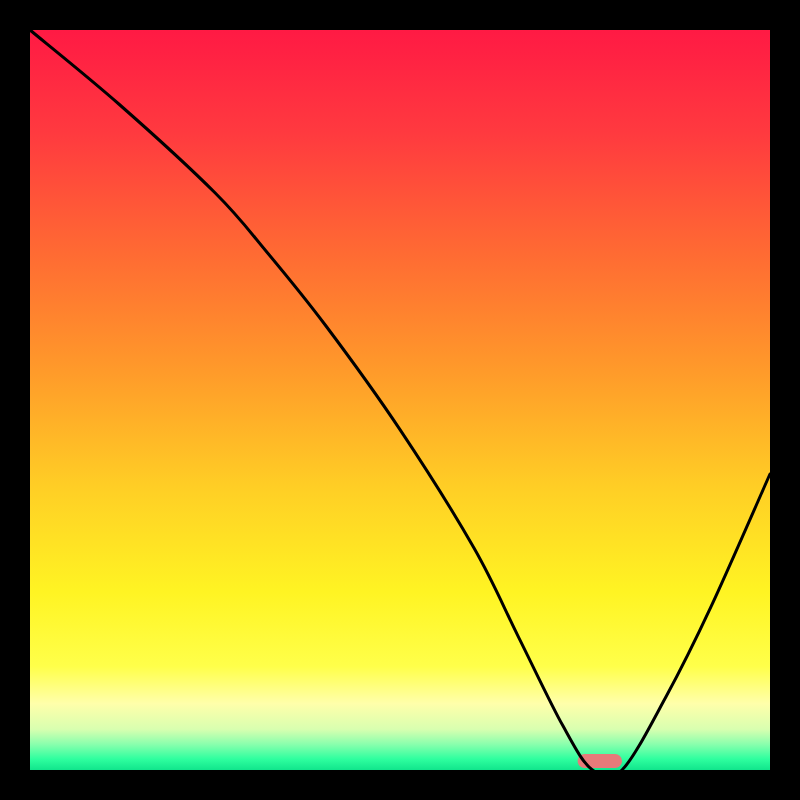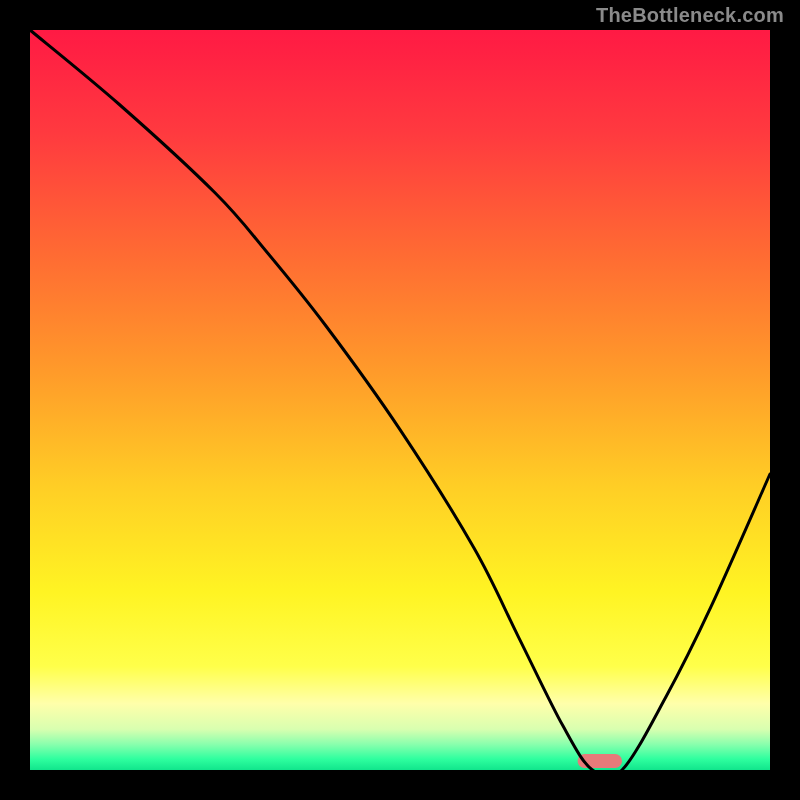--- a/index.html
+++ b/index.html
@@ -48,14 +48,13 @@
           <stop offset="96.5%" stop-color="#8affad"></stop>
           <stop offset="98.5%" stop-color="#2fff9f"></stop>
           <stop offset="100%" stop-color="#11e58c"></stop>
         </linearGradient>
       </defs>
       <rect x="30" y="30" width="740" height="740" fill="url(#bg)"></rect>
       <rect x="577.6" y="754" width="44.4" height="14" rx="7" ry="7" fill="#e77a7a"></rect>
       <path d="M 30 30 C 44.8 42.33333333333333 87.96666666666667 76.86666666666666 118.8 103.99999999999999 C 149.63333333333333 131.13333333333333 190.33333333333334 168.1333333333333 215 192.79999999999998 C 239.66666666666666 217.46666666666667 248.3 229.8 266.8 252.00000000000003 C 285.3 274.20000000000005 303.8 296.4 326 326 C 348.2 355.6 375.3333333333333 392.6 400 429.6 C 424.6666666666667 466.6 454.26666666666665 513.4666666666667 474 548 C 493.73333333333335 582.5333333333333 503.6000000000001 607.2 518.4000000000001 636.8000000000001 C 533.2 666.4000000000001 550.4666666666667 703.3999999999999 562.8 725.5999999999999 C 575.1333333333332 747.8 582.5333333333333 762.6 592.4 770 C 602.2666666666667 777.4 609.6666666666666 782.3333333333334 622 770 C 634.3333333333334 757.6666666666666 651.5999999999999 723.1333333333333 666.4 696 C 681.2 668.8666666666667 693.5333333333334 644.2 710.8000000000001 607.2 C 728.0666666666667 570.2 760.1333333333333 496.2 770 474" fill="none" stroke="#000" stroke-width="3" stroke-linecap="round" stroke-linejoin="round"></path>
       <rect x="29" y="29" width="742" height="742" fill="none" stroke="#000" stroke-width="2"></rect>
     </svg>
-  <div id="wm" class="watermark" style="left: 596px; top: 4px; color: rgb(138, 138, 138);">TheBottleneck.com</div>
 </div>
 
 </body></html>

